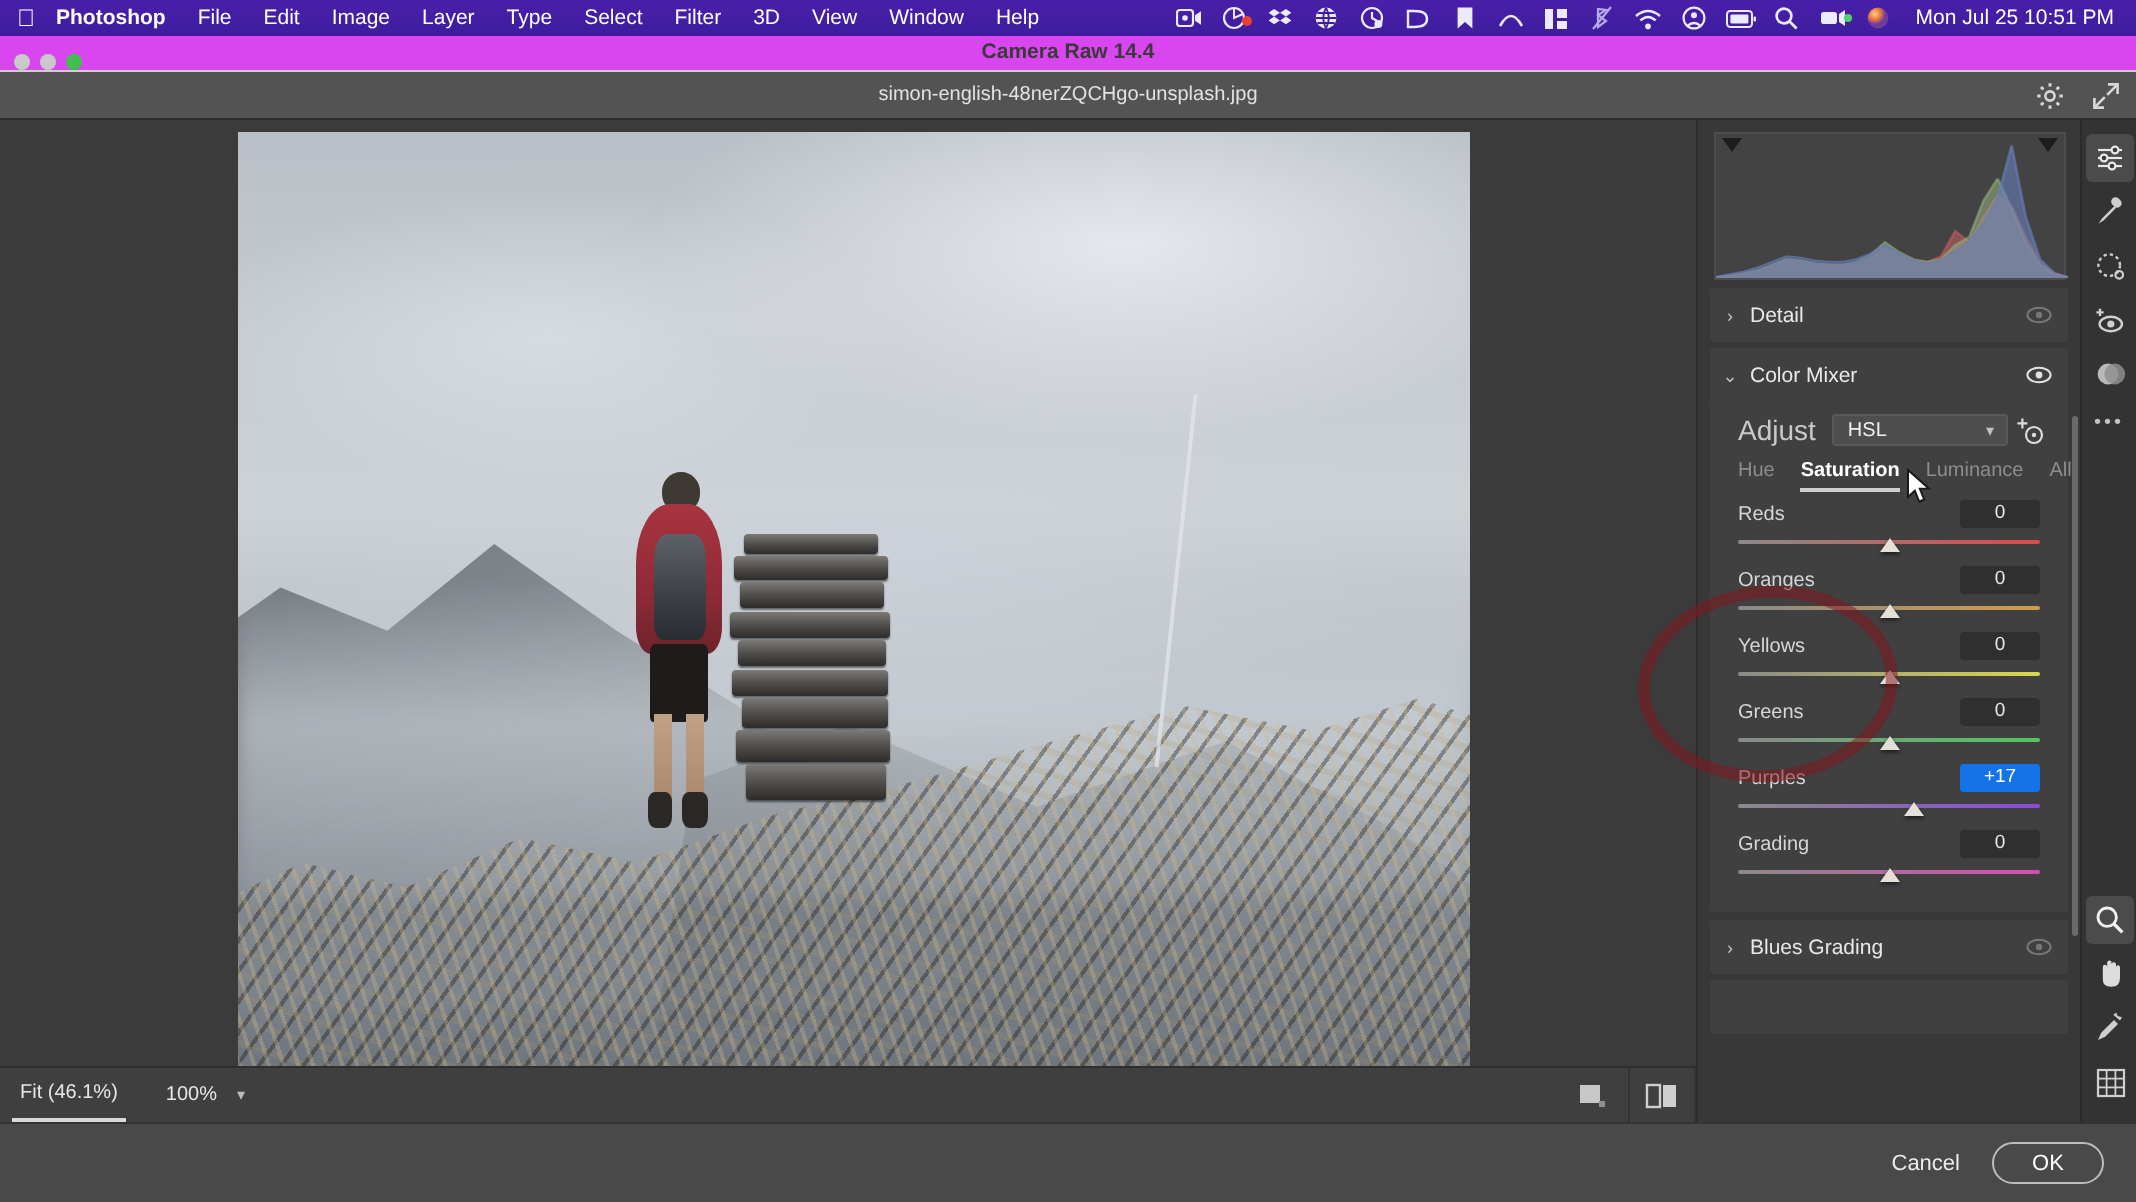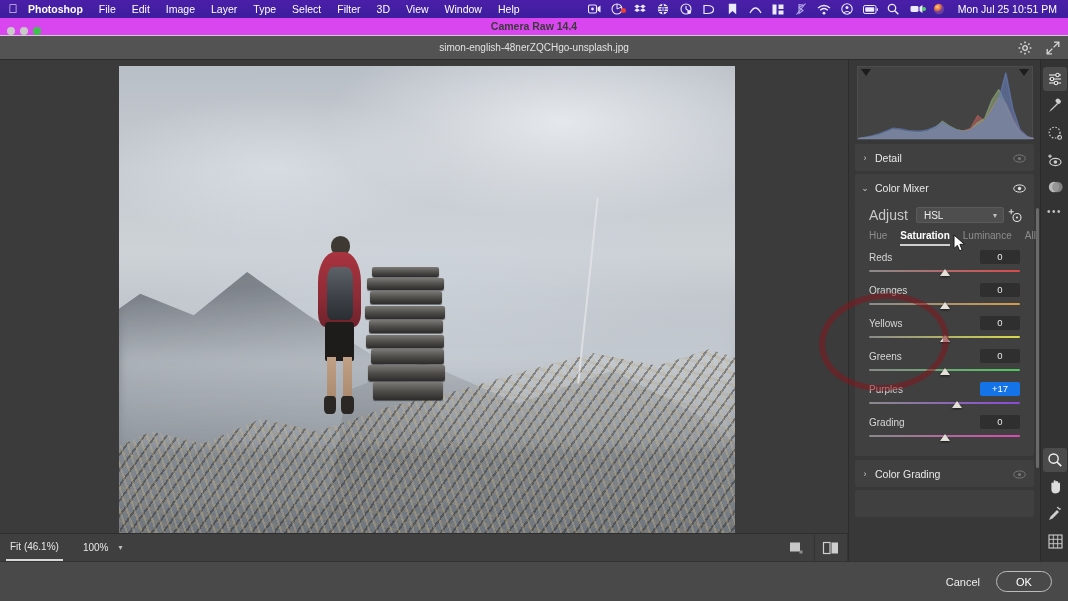--- a/index.html
+++ b/index.html
@@ -644,21 +644,21 @@
             <div class="sl-track">
               <div class="sl-bar" style="background: linear-gradient(90deg, rgb(138, 138, 138) 0%, rgb(216, 74, 176) 100%);"></div>
               <div class="sl-knob" style="left: 50%;"></div>
             </div>
           </div>
         </div>
     </div>
 
     <div class="section" style="margin-top:4px;">
       <span class="chev">›</span>
-      <span class="sname">Color Grading</span>
+      <span class="sname">Blues Grading</span>
       <span class="eye">
         <svg width="13" height="9" viewBox="0 0 13 9">
             <ellipse cx="6.5" cy="4.5" rx="5.8" ry="3.6" fill="none" stroke="#767676" stroke-width="1"></ellipse>
             <circle cx="6.5" cy="4.5" r="1.6" fill="#767676"></circle>
           </svg>
       </span>
     </div>
     <div class="section">
       
       

